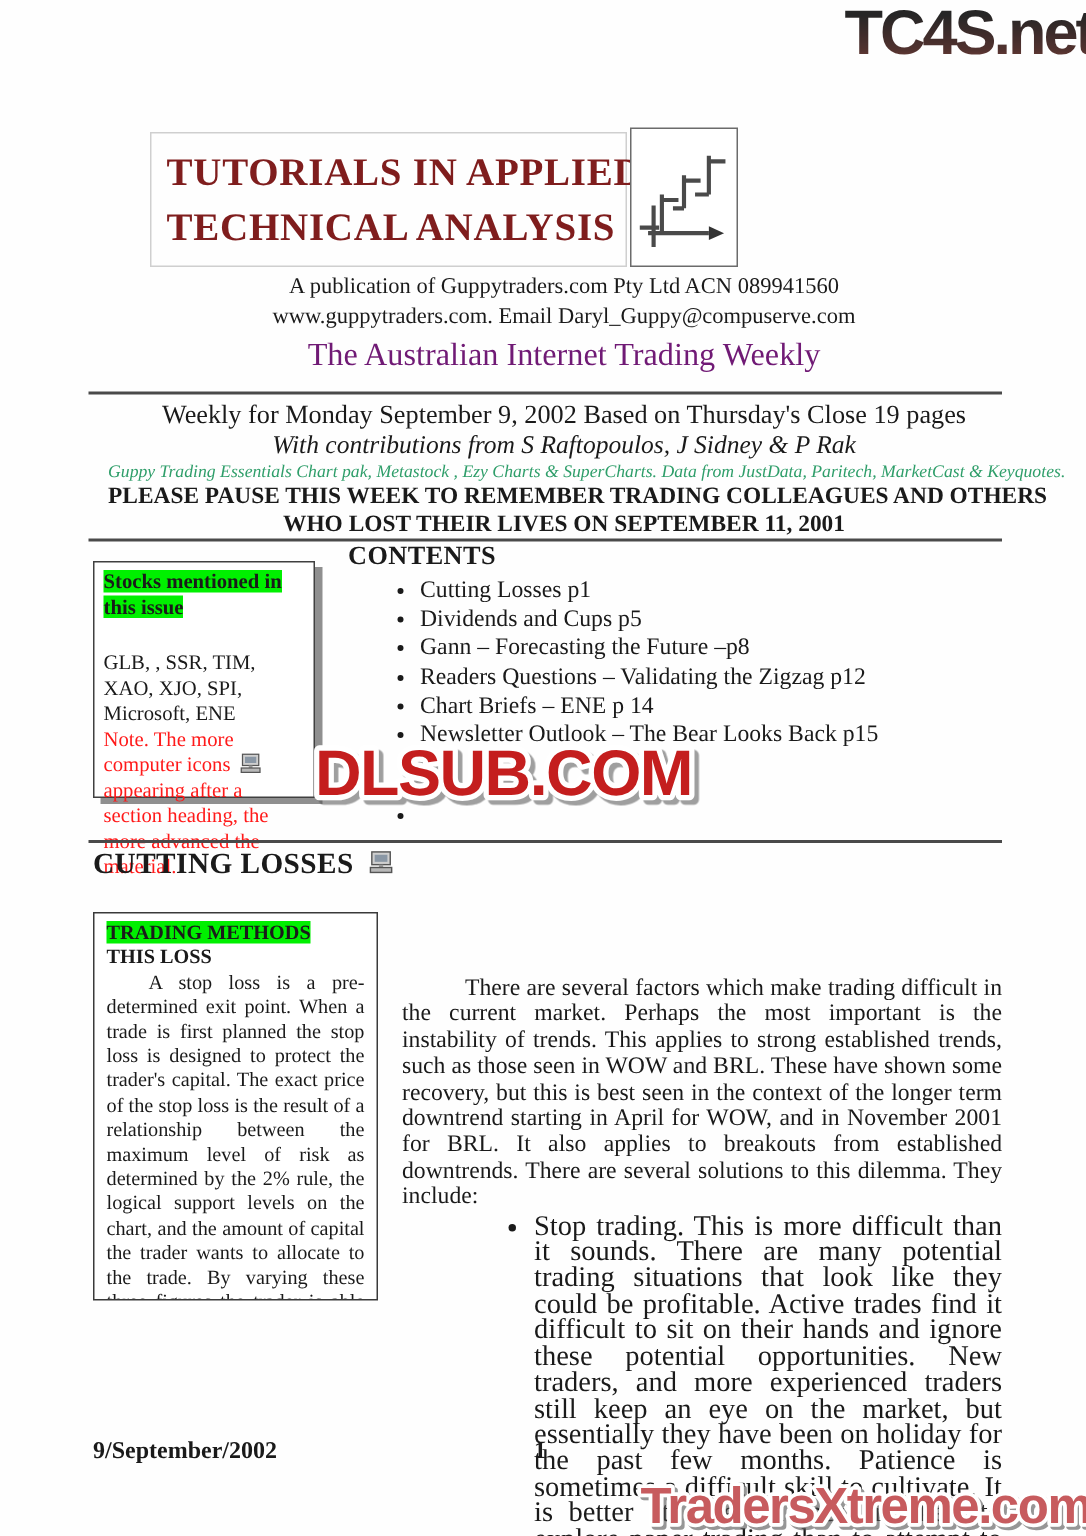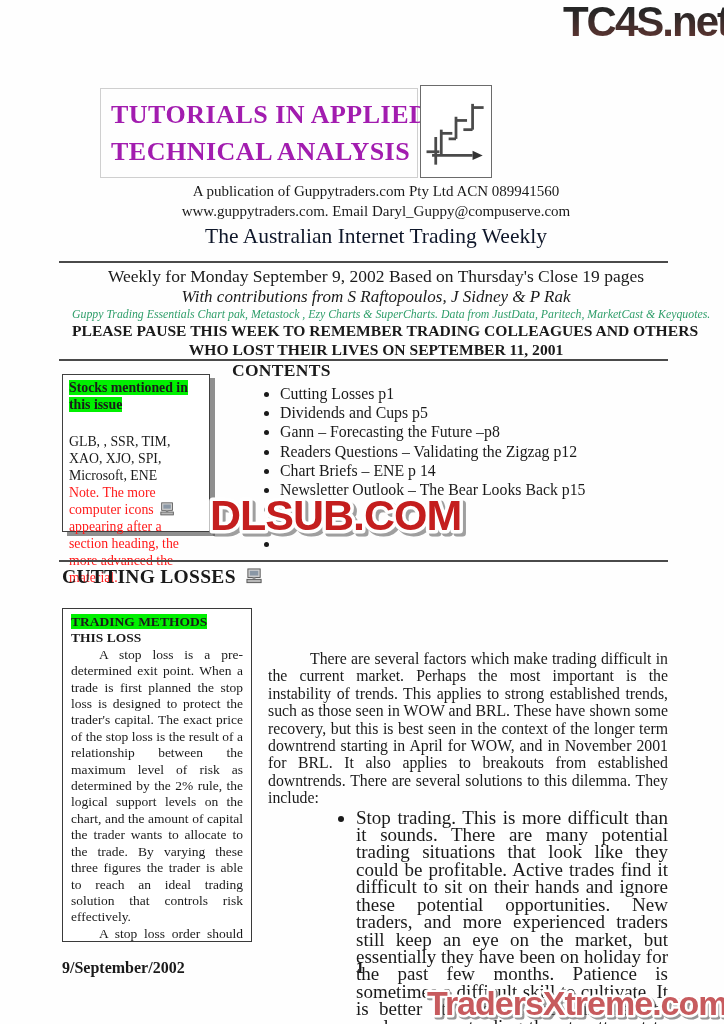--- a/index.html
+++ b/index.html
@@ -16,31 +16,31 @@
     letter-spacing:-2px;
     background:linear-gradient(180deg,#262626 25%,#53322f 75%,#8a4a44 100%);
     -webkit-background-clip:text;background-clip:text;color:transparent;
   }
   
   .title-box{
     position:absolute;left:100px;top:88px;width:318px;height:90px;
     border:1px solid #cfcfcf;box-sizing:border-box;padding:7px 0 0 10px;
   }
   .title-line{
-    font-weight:bold;font-size:26px;line-height:37px;color:#a21caf;
+    font-weight:bold;font-size:26px;line-height:37px;color:#7f1d1d;
     letter-spacing:.5px;white-space:nowrap;
   }
   .icon-box{
     position:absolute;left:420px;top:85px;width:72px;height:93px;
     border:1px solid #6b6b6b;box-sizing:border-box;background:#fff;
   }
   .center-col{position:absolute;left:72px;width:608px;text-align:center;}
   .pubinfo{top:182px;}
   .pub-line{font-size:15px;line-height:19.5px;white-space:nowrap;}
-  .tagline{font-size:21.5px;color:#0f172a;margin-top:3px;white-space:nowrap;}
+  .tagline{font-size:21.5px;color:#701a75;margin-top:3px;white-space:nowrap;}
   .rule{position:absolute;left:59px;width:609px;height:2px;background:#4a4a4a;}
   .rule1{top:261px;}.rule2{top:359px;}.rule3{top:560px;}
   .issueinfo{top:266px;}
   .weekly-line{font-size:17.5px;line-height:21px;white-space:nowrap;}
   .contrib-line{font-size:17px;font-style:italic;line-height:20px;white-space:nowrap;}
   .tools-line{font-size:11.8px;font-style:italic;color:#2f9e6a;line-height:15px;white-space:nowrap;}
   .memorial{font-weight:bold;font-size:15.6px;line-height:18.5px;white-space:nowrap;}
   
   .stocks-box{
     position:absolute;left:62px;top:374px;width:148px;height:158px;
@@ -61,21 +61,21 @@
   .contents li.empty-item{margin-top:17px;}
   
   .dlsub{position:absolute;left:204px;top:488px;pointer-events:none;}
   
   .article-heading{
     position:absolute;left:62px;top:566px;font-weight:bold;font-size:19.5px;
     letter-spacing:.3px;
   }
   .article-heading .pc-icon{vertical-align:-2px;margin-left:4px;}
   .tm-box{
-    position:absolute;left:62px;top:608px;width:190px;height:334px;
+    position:absolute;left:62px;top:608px;width:190px;height:259px;
     box-sizing:border-box;border:1px solid #3a3a3a;background:#fff;
     padding:5px 8px;font-size:13.5px;line-height:16.4px;overflow:hidden;
   }
   .tm-heading{font-weight:bold;}
   .tm-sub{font-weight:bold;}
   .tm-para{text-align:justify;text-indent:28px;margin:0;}
   .main-col{position:absolute;left:268px;top:605px;width:400px;margin-top:45px;}
   .main-para{font-size:15.8px;line-height:17.4px;text-align:justify;text-indent:42px;margin:0;}
   .main-col ul{margin:2px 0 0 0;padding-left:88px;}
   .main-col li{font-size:19px;line-height:17.4px;text-align:justify;margin-bottom:1px;}

